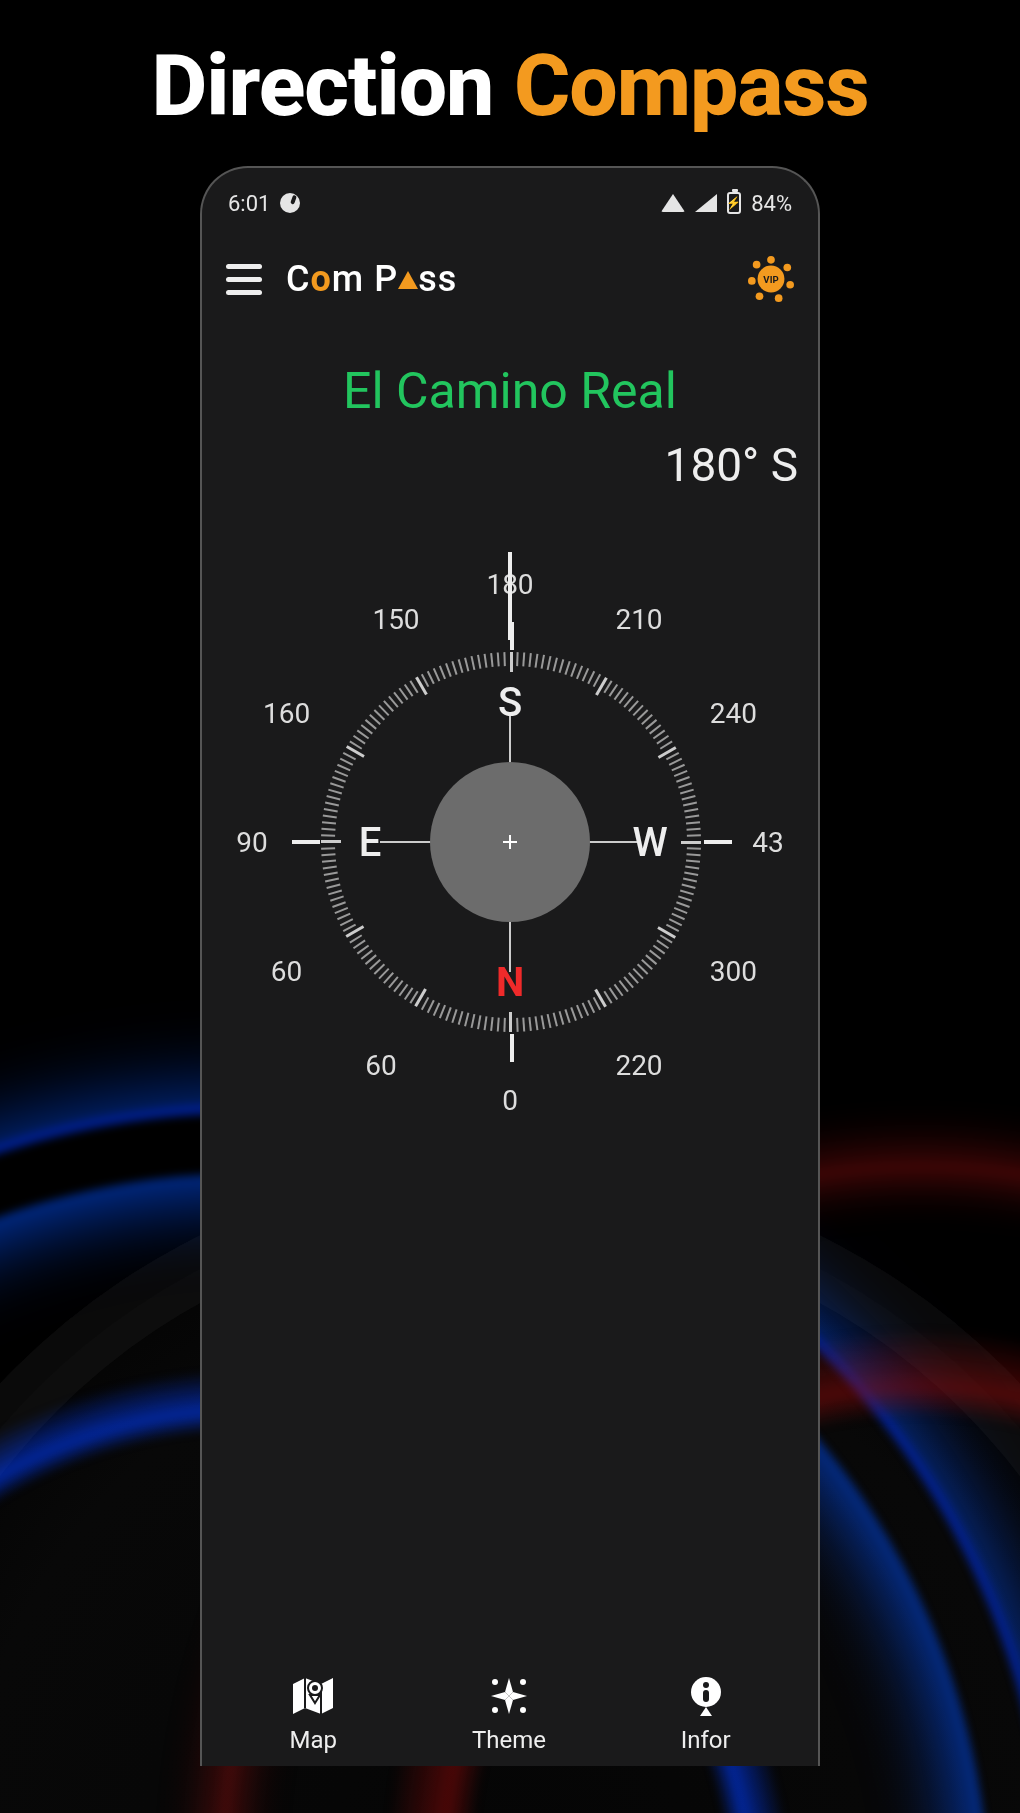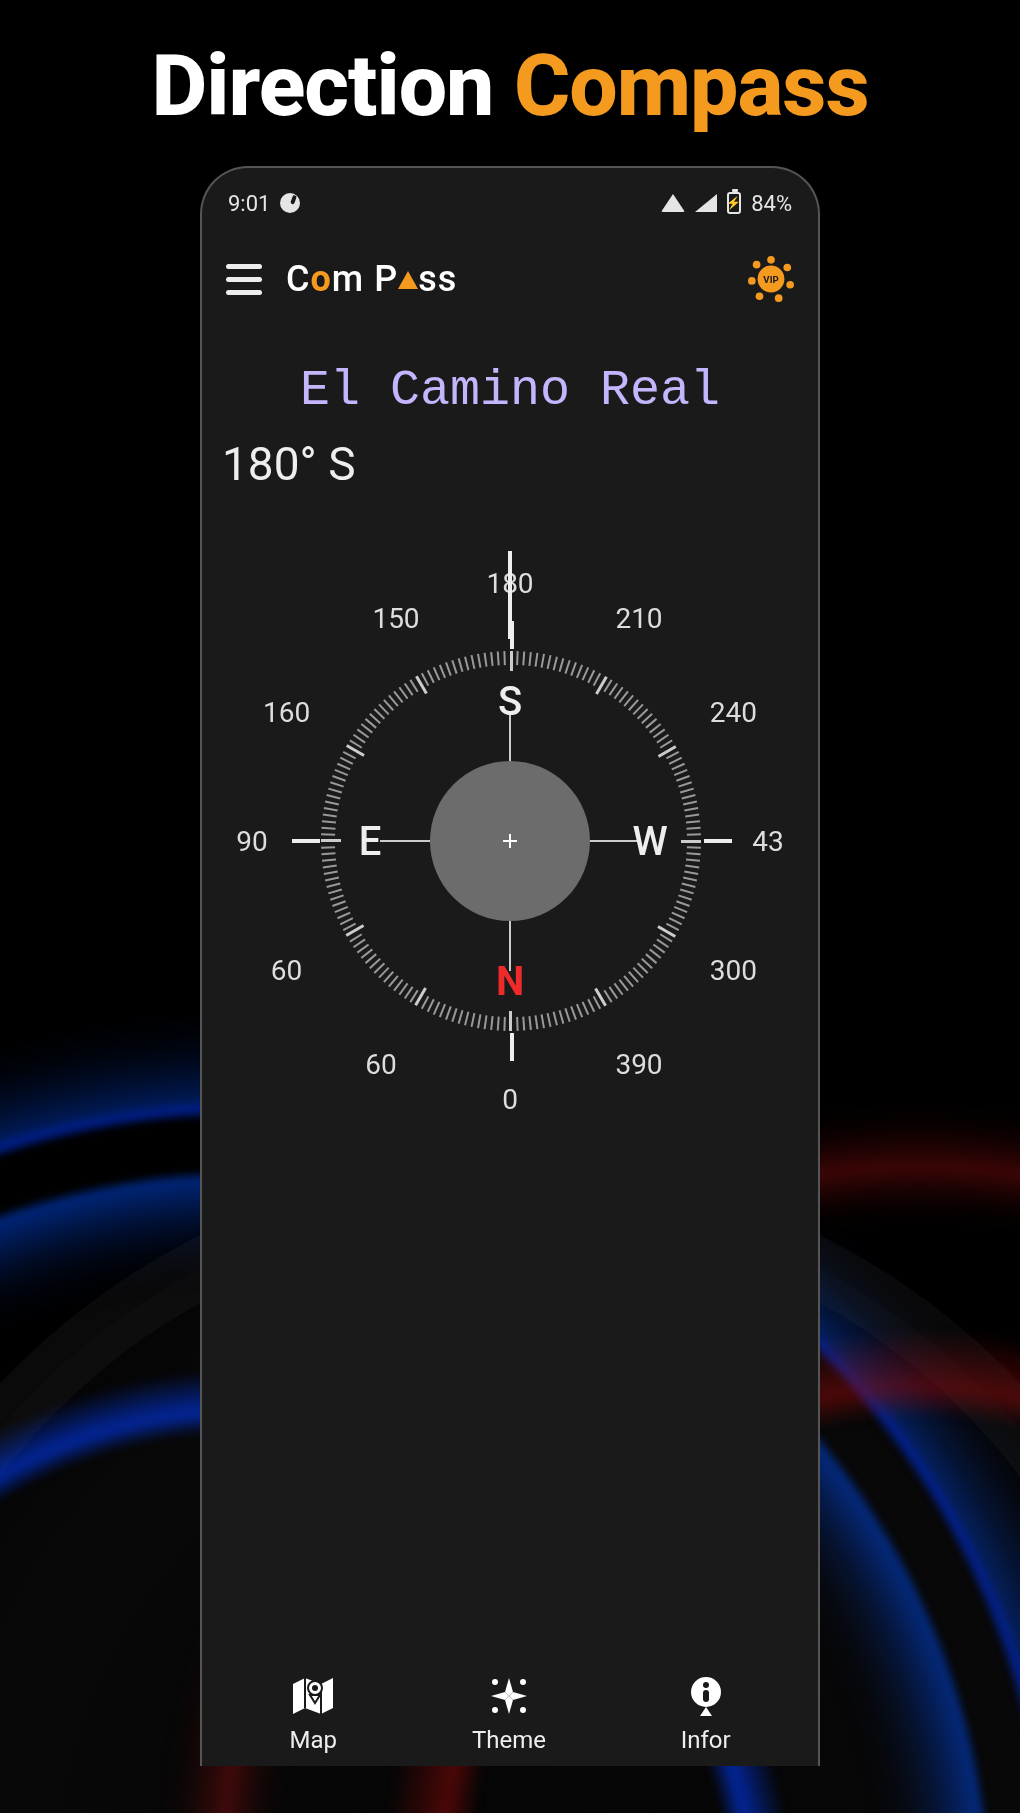--- a/index.html
+++ b/index.html
@@ -110,26 +110,25 @@
     margin-left:auto; width:46px; height:46px; position:relative;
   }
   .vip-badge svg { width:100%; height:100%; }
 
   
   .location {
     margin-top: 60px;
     text-align:center;
     font-size: 50px;
     font-weight: 400;
-    color:#c4b5fd;
-    font-family:Liberation Mono, monospace;
+    color:#22c55e;
   }
   .heading-text {
     margin-top: 18px;
-    text-align:left;
+    text-align:right;
     font-size: 46px;
     color:#eee;
   }
 
   
   .compass-wrap { margin-top: 70px; position:relative; width:560px; height:560px; margin-left:auto; margin-right:auto; }
   .needle { position:absolute; left:50%; top:-10px; width:4px; height:88px; background:#eee; transform:translateX(-50%); z-index:5; }
 
   .dial-num { position:absolute; left:50%; top:50%; font-size:28px; color:#ddd; transform-origin:center; }
 
@@ -173,21 +172,21 @@
 
 <div class="promo">
   <span>Direction</span>
   <span class="word2">Compass</span>
 </div>
 
 <div class="phone">
 
   <div class="statusbar">
     <div class="left">
-      <span>9:01</span>
+      <span>6:01</span>
       <span class="sb-clock-icon"></span>
     </div>
     <div class="right">
       <span class="sb-wifi"></span>
       <span class="sb-signal"></span>
       <span class="sb-batt">
           <span class="sb-batt-bolt">⚡</span>
         </span>
       <span>84%</span>
     </div>
@@ -224,21 +223,21 @@
 
   <div class="compass-wrap">
     <div class="needle"></div>
 
     <div id="dial-numbers">
         <div class="dial-num" style="left: 280px; top: 22px; transform: translate(-50%, -50%);">180</div>
         <div class="dial-num" style="left: 409px; top: 56.5654px; transform: translate(-50%, -50%);">210</div>
         <div class="dial-num" style="left: 503.435px; top: 151px; transform: translate(-50%, -50%);">240</div>
         <div class="dial-num" style="left: 538px; top: 280px; transform: translate(-50%, -50%);">43</div>
         <div class="dial-num" style="left: 503.435px; top: 409px; transform: translate(-50%, -50%);">300</div>
-        <div class="dial-num" style="left: 409px; top: 503.435px; transform: translate(-50%, -50%);">390</div>
+        <div class="dial-num" style="left: 409px; top: 503.435px; transform: translate(-50%, -50%);">220</div>
         <div class="dial-num" style="left: 280px; top: 538px; transform: translate(-50%, -50%);">0</div>
         <div class="dial-num" style="left: 151px; top: 503.435px; transform: translate(-50%, -50%);">60</div>
         <div class="dial-num" style="left: 56.5654px; top: 409px; transform: translate(-50%, -50%);">60</div>
         <div class="dial-num" style="left: 22px; top: 280px; transform: translate(-50%, -50%);">90</div>
         <div class="dial-num" style="left: 56.5654px; top: 151px; transform: translate(-50%, -50%);">160</div>
         <div class="dial-num" style="left: 166px; top: 56.5654px; transform: translate(-50%, -50%);">150</div>
       </div>
 
     <div class="card-mark-ring" id="card-mark-ring">
         <div class="card-mark" style="transform: rotate(0deg);"></div>

